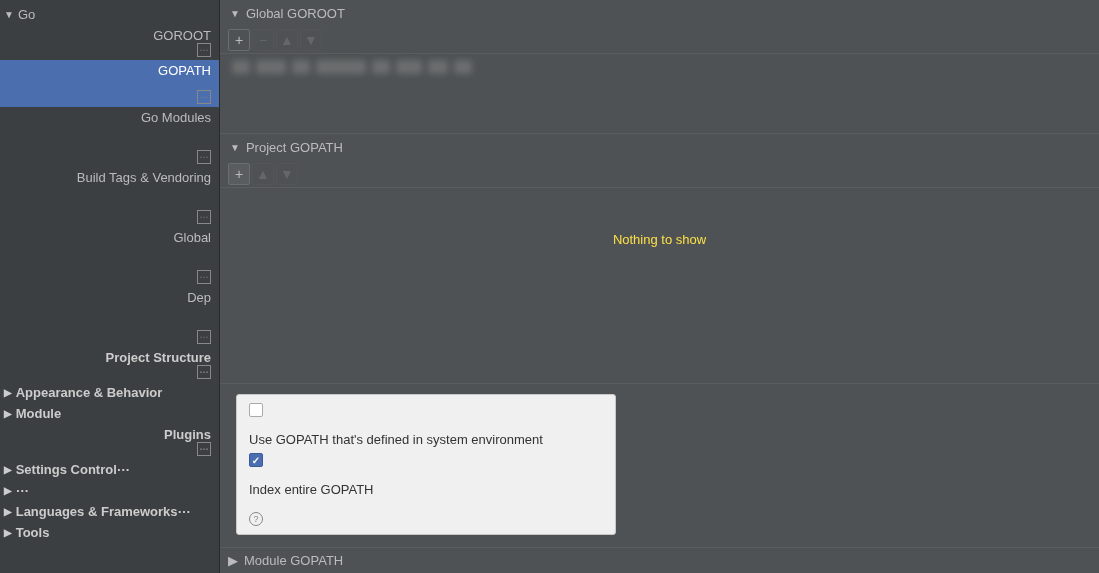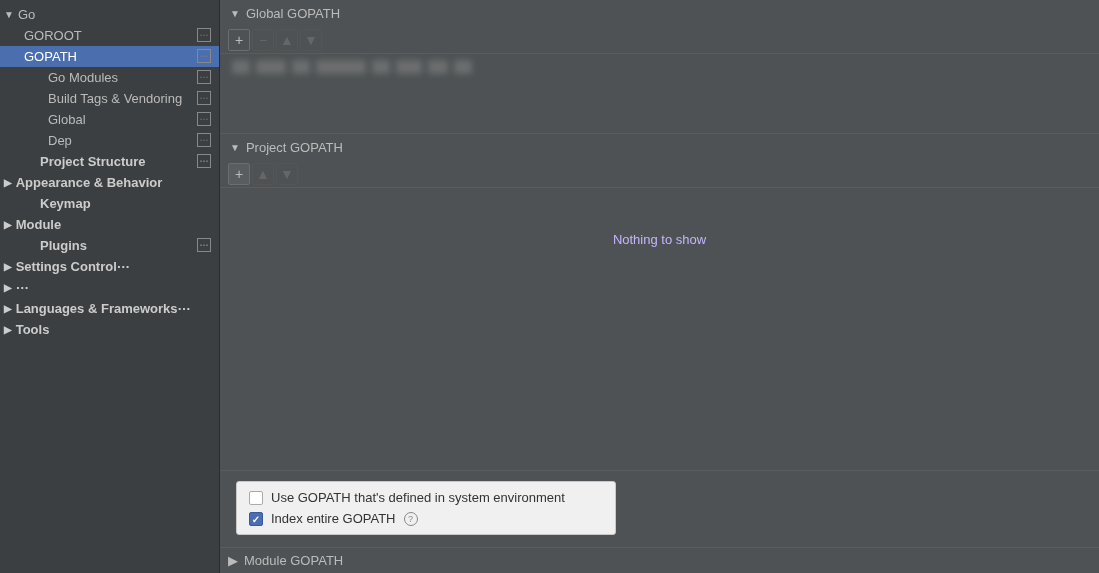--- a/index.html
+++ b/index.html
@@ -22,41 +22,43 @@
       height: 100%;
       overflow-y: auto;
       border-right: 1px solid #2b2b2b;
       padding-top: 4px;
     }
 
     .sidebar-item {
       padding: 3px 8px 3px 12px;
       cursor: pointer;
       display: flex;
-      align-items: flex-start;
+      align-items: flex-end;
       justify-content: space-between;
       white-space: nowrap;
       color: #bbbbbb;
       font-size: 13px;
+      flex-direction: column;
     }
     .sidebar-item.selected {
       background: #4b6eaf;
       color: #ffffff;
       gap: 12px;
     }
     .sidebar-item.bold {
       font-weight: 600;
       color: #cccccc;
       margin-left: 28px;
     }
     .sidebar-item.indent-1 {
       padding-left: 24px;
     }
     .sidebar-item.indent-2 {
       padding-left: 48px;
+      gap: 25px;
     }
 
     .sidebar-item .icon-box {
       width: 14px;
       height: 14px;
       border: 1px solid #888;
       display: inline-flex;
       align-items: center;
       justify-content: center;
       font-size: 9px;
@@ -178,24 +180,25 @@
       padding: 8px 12px;
       margin: 4px 8px;
       display: flex;
       flex-direction: column;
       gap: 6px;
       width: 380px;
     }
 
     .option-row {
       display: flex;
-      align-items: flex-end;
-      gap: 8px;
+      align-items: flex-start;
+      gap: 15px;
       font-size: 13px;
       color: #333;
+      flex-direction: column;
     }
 
     .checkbox-custom {
       width: 14px;
       height: 14px;
       border: 1px solid #aaa;
       background: white;
       display: flex;
       align-items: center;
       justify-content: center;
@@ -221,21 +224,21 @@
       width: 14px;
       height: 14px;
       border-radius: 50%;
       border: 1px solid #888;
       color: #888;
       font-size: 9px;
       cursor: pointer;
     }
 
     .nothing-to-show {
-      color: #c4b5fd;
+      color: #fde047;
       text-align: center;
       padding: 40px;
       font-size: 13px;
     }
 
     
     .module-row {
       display: flex;
       align-items: center;
       padding: 5px 8px;
@@ -297,23 +300,20 @@
   <div class="sidebar-item bold">
     <span>Project Structure</span>
     <span class="icon-box">⋯</span>
   </div>
 
   <div class="sidebar-group-header bold" style="font-weight:600; color:#cccccc;">
     <span class="chevron">▶</span>
     <span>Appearance &amp; Behavior</span>
   </div>
 
-  <div class="sidebar-item bold">
-    <span>Keymap</span>
-  </div>
 
   <div class="sidebar-group-header bold" style="font-weight:600; color:#cccccc;">
     <span class="chevron">▶</span>
     <span>Module</span>
   </div>
 
   <div class="sidebar-item bold">
     <span>Plugins</span>
     <span class="icon-box">⋯</span>
   </div>
@@ -342,21 +342,21 @@
 
 
 </div>
 
 <div class="main">
   <div class="scrollable-main">
 
     <div class="section">
       <div class="section-header">
         <span class="chevron">▼</span>
-        <span>Global GOPATH</span>
+        <span>Global GOROOT</span>
       </div>
 
       <div class="toolbar">
         <div class="toolbar-btn">+</div>
         <div class="toolbar-btn disabled">−</div>
         <div class="toolbar-btn disabled">▲</div>
         <div class="toolbar-btn disabled">▼</div>
       </div>
 
       <div class="list-area" style="min-height: 80px;">

